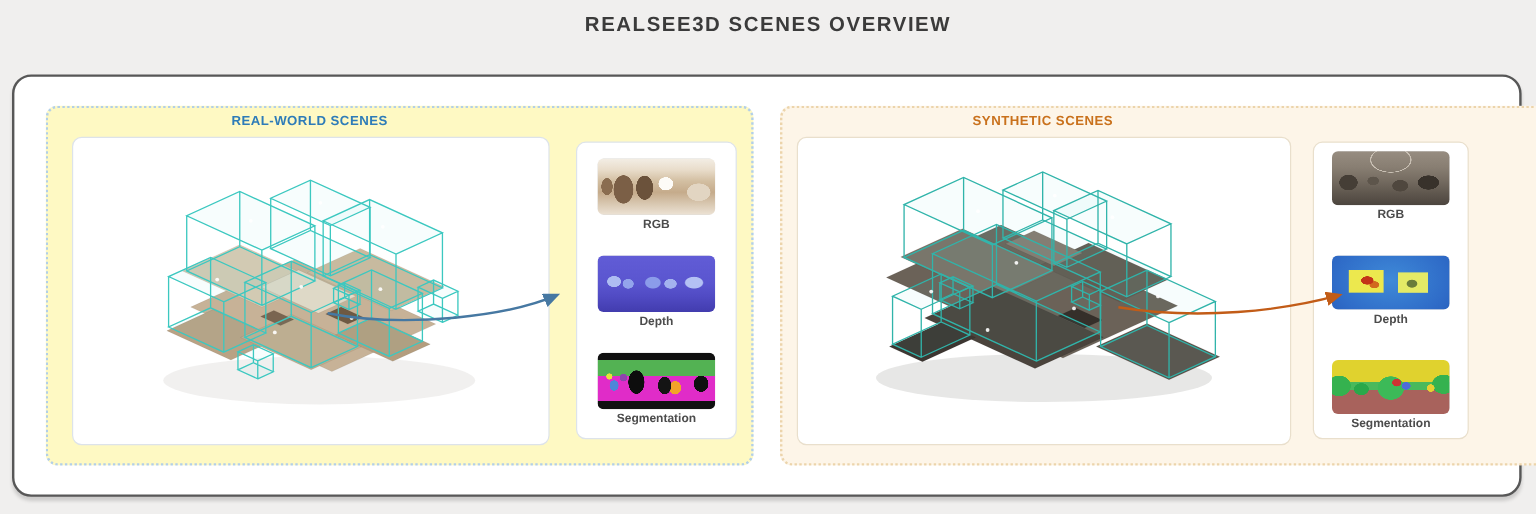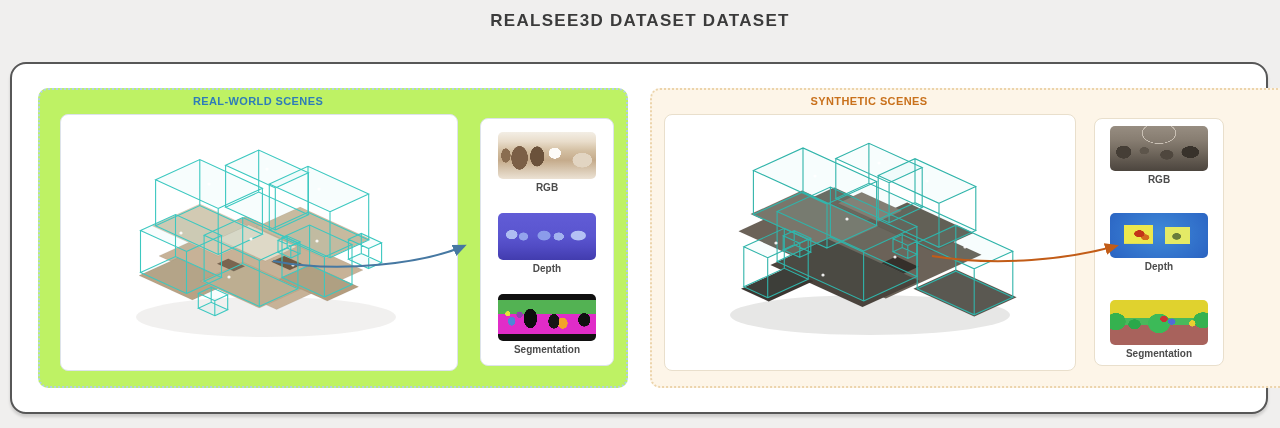--- a/index.html
+++ b/index.html
@@ -13,21 +13,21 @@
     text-align:center;font-size:17px;font-weight:bold;
     letter-spacing:1.3px;color:#3b3b3b;
   }
   .board{
     position:absolute;left:10px;top:62px;width:1258px;height:352px;
     background:#ffffff;border:2px solid #575757;border-radius:16px;
     box-shadow:0 3px 3px rgba(0,0,0,0.15);
     box-sizing:border-box;
   }
   .panel{position:absolute;top:24px;height:300px;border-radius:10px;box-sizing:border-box;}
-  .panel-real{left:26px;width:590px;background:#bef264;border:2px dotted #b2cfe8;}
+  .panel-real{left:26px;width:590px;background:#fef9c3;border:2px dotted #b2cfe8;}
   .panel-syn{left:638px;width:652px;background:#fdf5e8;border:2px dotted #ecd4ab;}
   .panel-title{
     position:absolute;top:5px;margin:0;text-align:center;
     font-size:11px;font-weight:bold;letter-spacing:0.4px;
   }
   .panel-real .panel-title{left:20px;width:396px;color:#2e7cb8;}
   .panel-syn  .panel-title{left:12px;width:410px;color:#c9711c;}
   .scene-card{
     position:absolute;top:24px;background:#fff;border-radius:8px;overflow:hidden;
   }
@@ -100,21 +100,21 @@
     radial-gradient(24px 14px at 48% 18%, transparent 0 60%, rgba(220,80,80,0.75) 61% 64%, transparent 65%),
     radial-gradient(16px 14px at 50% 50%, #ef8a78 0 62%, transparent 64%),
     radial-gradient(10px 9px  at 68% 48%, #8a8ae8 0 60%, transparent 64%),
     radial-gradient(13px 11px at 6%  52%, #2a9d8f 0 60%, transparent 63%),
     radial-gradient(11px 10px at 95% 74%, #7d3b9e 0 60%, transparent 64%),
     linear-gradient(180deg,#6b0d85 0 42%,#8de87e 42% 100%);}
 </style>
 </head>
 <body>
 
-<h1 class="main-title">REALSEE3D DATASET DATASET</h1>
+<h1 class="main-title">REALSEE3D SCENES OVERVIEW</h1>
 
 <div class="board">
 
   <section class="panel panel-real">
     <h2 class="panel-title">REAL-WORLD SCENES</h2>
 
     <div class="scene-card">
       <svg id="scene-real" viewBox="0 0 396 255">
           <ellipse cx="205" cy="202" rx="130" ry="20" fill="rgba(120,110,95,0.10)"></ellipse>
           <path d="M215.6,194.6L302.1,155.1L184.4,101.4L97.9,140.9Z" fill="#c7b297" stroke="rgba(0,0,0,0.10)" stroke-width="0.5"></path>

